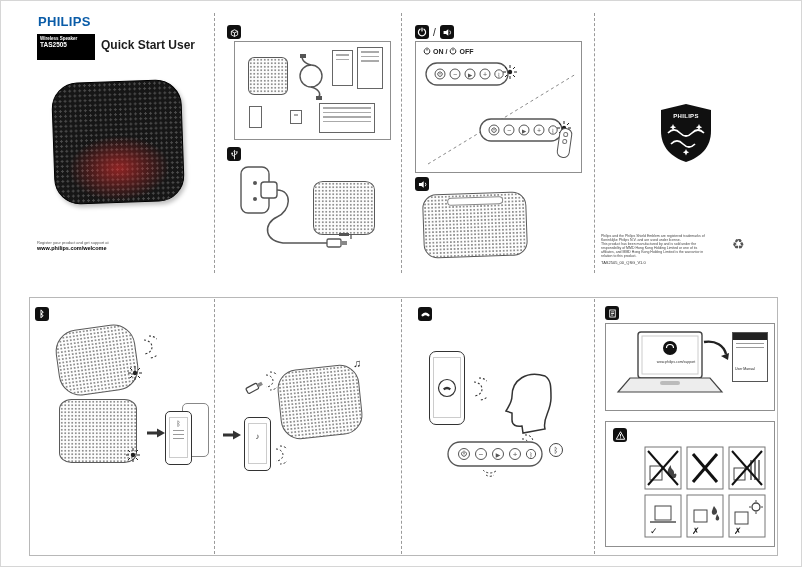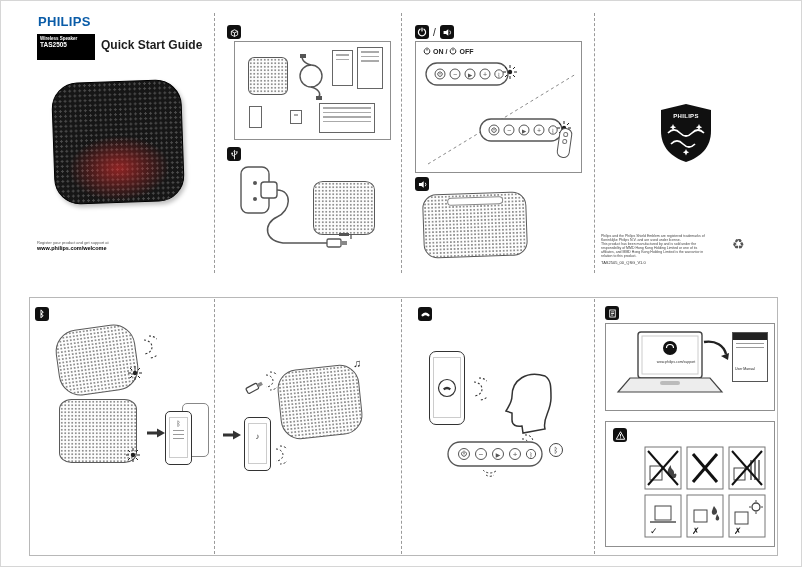--- a/index.html
+++ b/index.html
@@ -44,21 +44,21 @@
 
   <div class="abs lbl" style="left:37px;top:13px;font-size:13px;font-weight:bold;letter-spacing:.3px;color:#0a5ca8">PHILIPS</div>
 
   <div class="abs" style="left:36px;top:33px;width:58px;height:26px;background:#000;color:#fff;padding:2px 3px">
     <div class="scaled" style="width:116px">
       <div class="lbl" style="font-size:9px;font-weight:bold;line-height:10px">Wireless Speaker</div>
       <div class="lbl" style="font-size:13px;font-weight:bold;line-height:14px">TAS2505</div>
     </div>
   </div>
 
-  <div class="abs lbl" style="left:100px;top:37px;font-size:12px;font-weight:bold;color:#1c1c1c">Quick Start Guide</div>
+  <div class="abs lbl" style="left:100px;top:37px;font-size:12px;font-weight:bold;color:#1c1c1c">Quick Start User</div>
 
   <div class="spk-dark" style="left:52px;top:80px;width:130px;height:122px;border-radius:26px;transform:rotate(-2deg);box-shadow:2px 3px 4px rgba(0,0,0,.25)">
     <div class="glow"></div>
   </div>
 
   <div class="abs" style="left:36px;top:239px">
     <div class="scaled" style="width:340px">
       <div class="lbl" style="font-size:8px;color:#555;line-height:9px">Register your product and get support at</div>
       <div class="lbl" style="font-size:11px;font-weight:bold;color:#000;line-height:13px">www.philips.com/welcome</div>
     </div>

